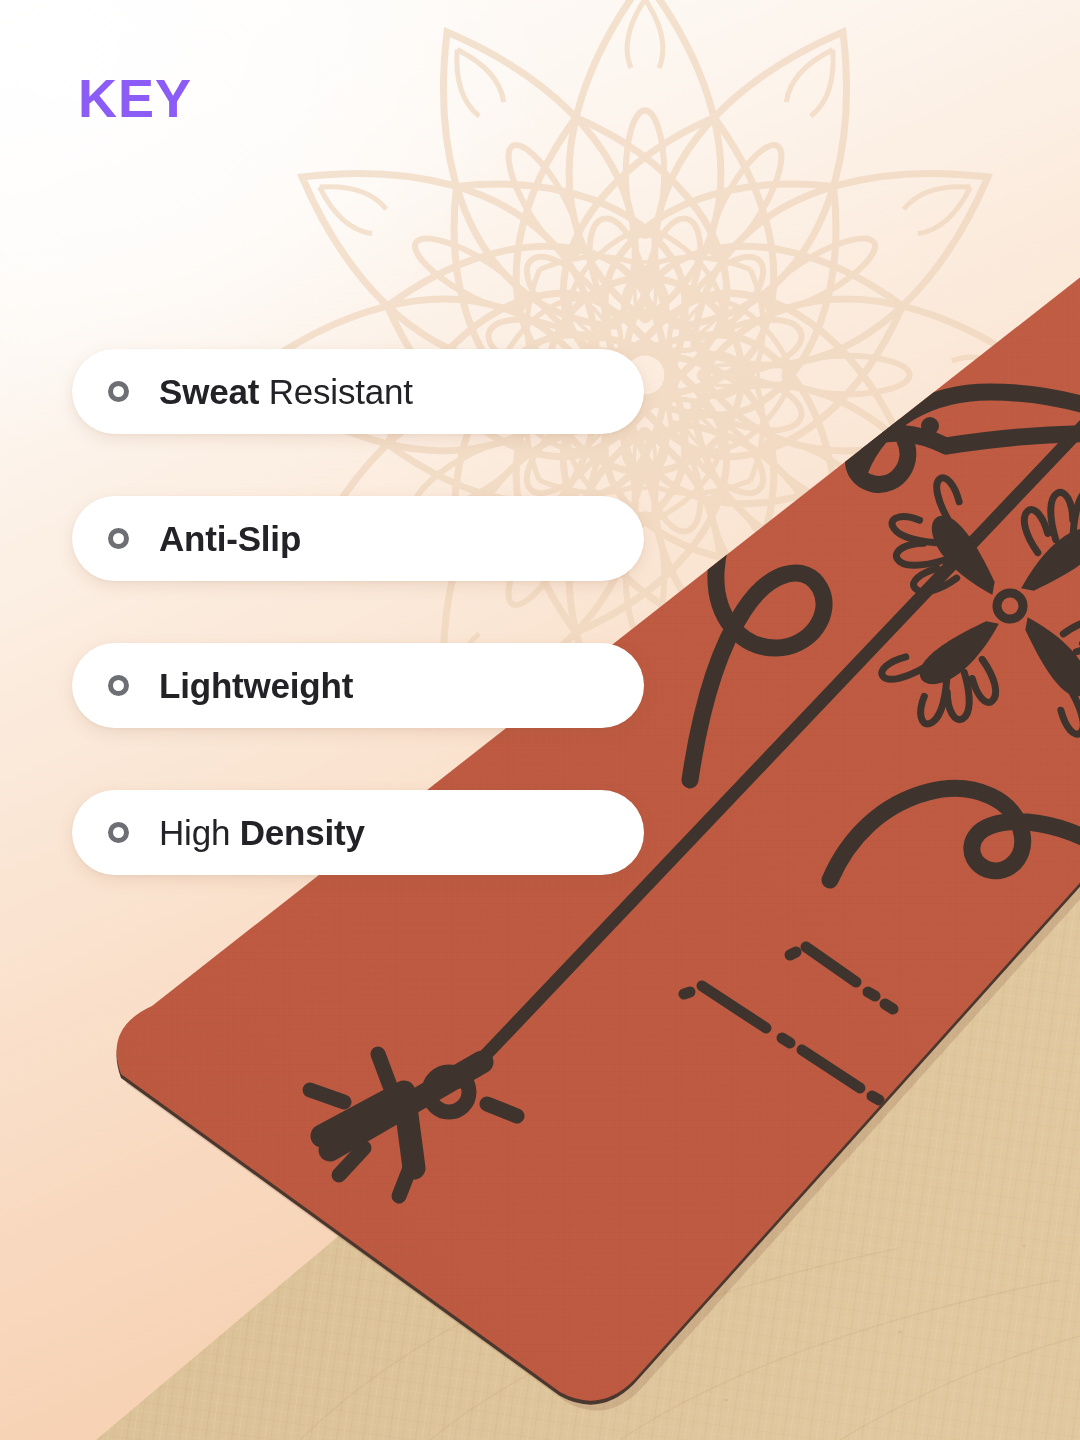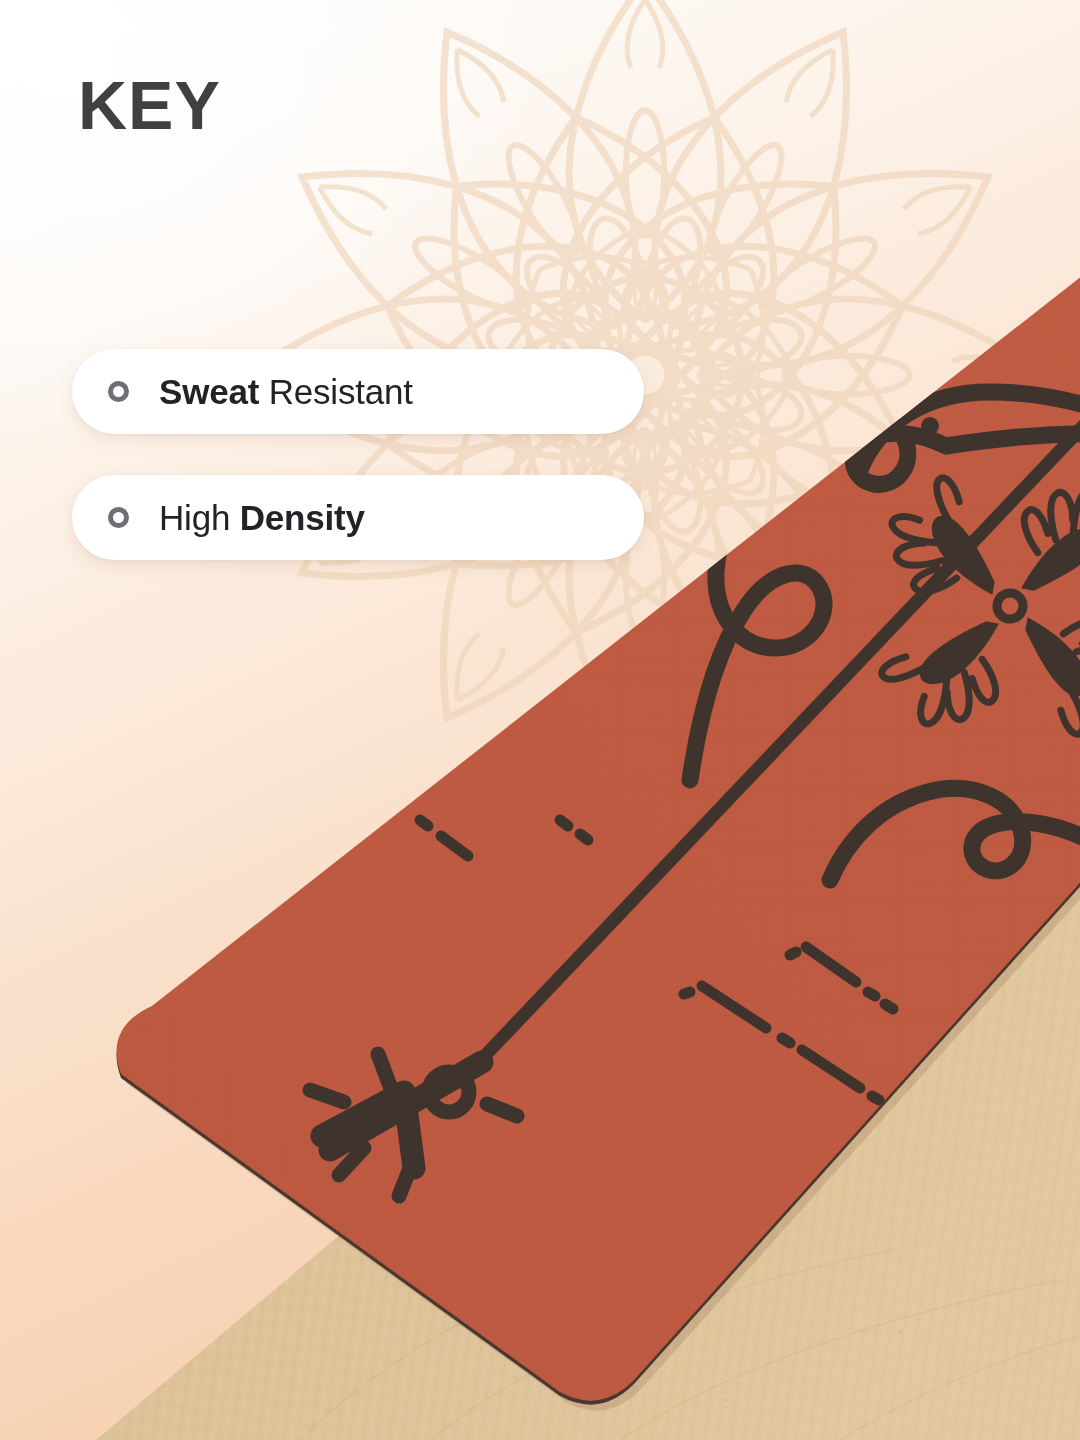--- a/index.html
+++ b/index.html
@@ -57,38 +57,38 @@
 
   
   .heading {
     position:absolute;
     left:78px; top:72px;
     width:620px;
     z-index:6;
   }
   .heading .line {
     display:block;
-    font-size:68px;
+    font-size:54px;
     line-height:0.98;
     letter-spacing:-0.5px;
-    color:#404040;
+    color:#8b5cf6;
     font-weight:700;
   }
   .heading .line.l1 { font-weight:600; letter-spacing:1px; }
   .heading .line.l2 { font-weight:800; letter-spacing:0.2px; margin-top:14px; }
 
   
   .features {
     position:absolute;
     left:72px; top:349px;
     width:572px;
     z-index:7;
     display:flex;
     flex-direction:column;
-    gap:41px;
+    gap:62px;
   }
   .pill {
     position:relative;
     height:85px;
     background:#ffffff;
     border-radius:46px;
     display:flex;
     align-items:center;
     box-shadow:0 5px 16px rgba(150,95,60,0.13), 0 1px 3px rgba(150,95,60,0.07);
   }
@@ -407,17 +407,25 @@
     <span class="line l1">KEY</span>
   </div>
 
   <div class="features" id="features">
       <div class="pill">
         <span class="bullet"></span>
         <span class="ptext"><span class="b">Sweat</span> <span class="r">Resistant</span></span>
       </div>
       <div class="pill">
         <span class="bullet"></span>
+        <span class="ptext"><span class="b">Anti-Slip</span></span>
+      </div>
+      <div class="pill">
+        <span class="bullet"></span>
+        <span class="ptext"><span class="b">Lightweight</span></span>
+      </div>
+      <div class="pill">
+        <span class="bullet"></span>
         <span class="ptext"><span class="r">High</span> <span class="b">Density</span></span>
       </div>
     </div>
 
 </div>
 
 </body></html>

